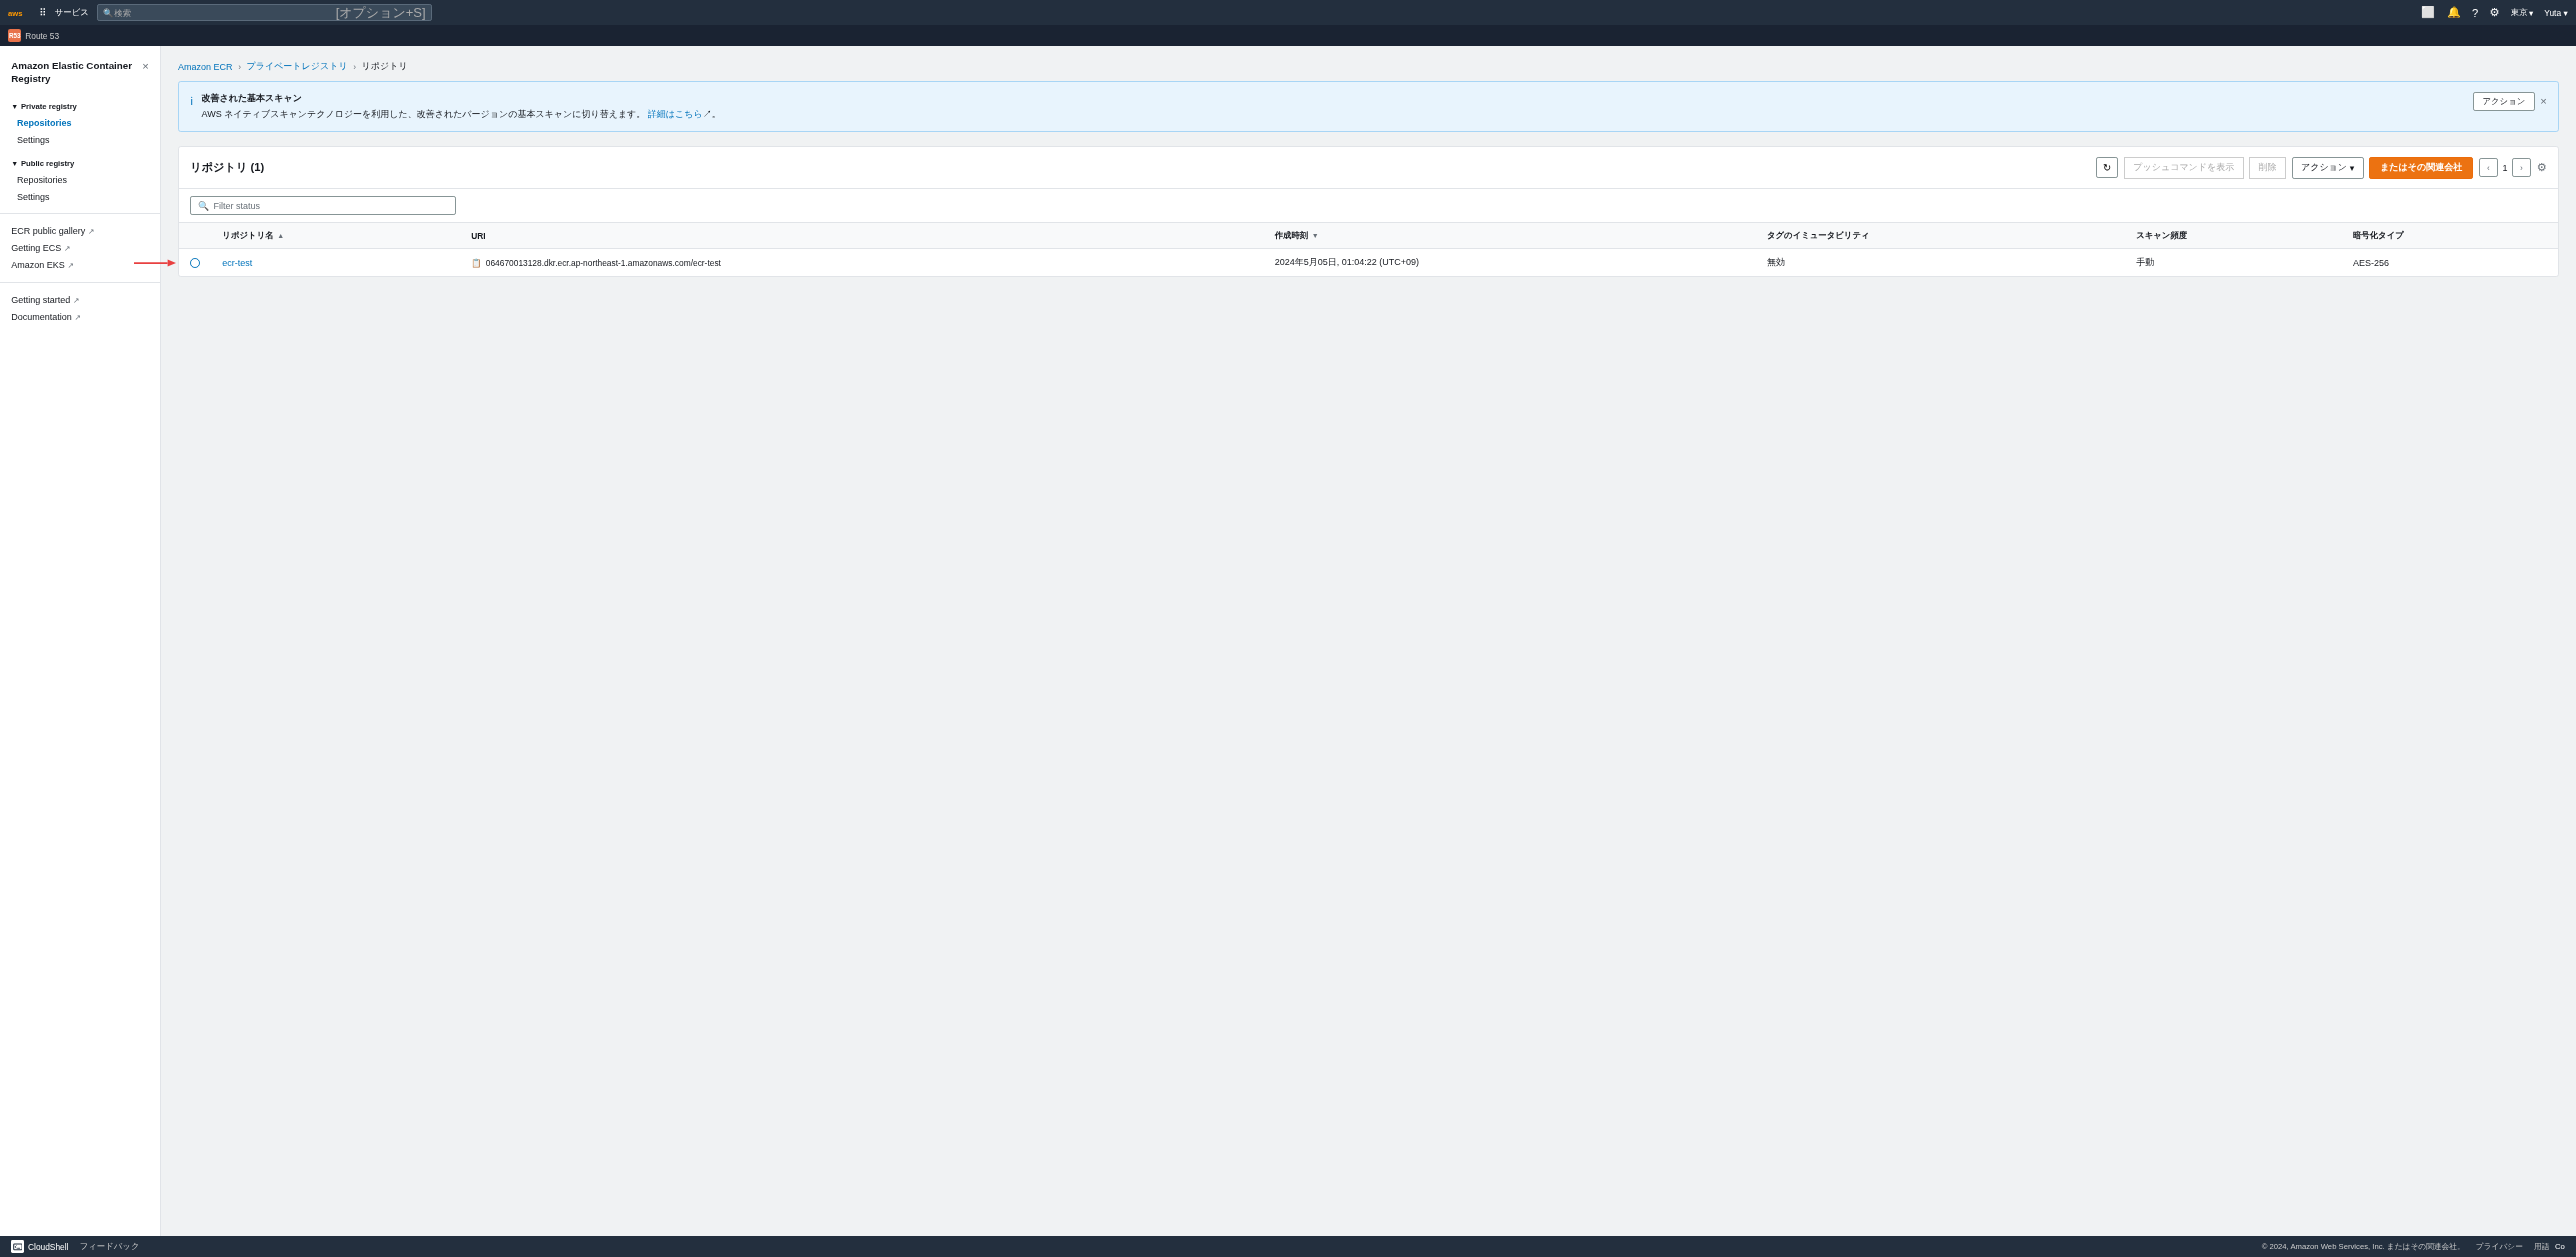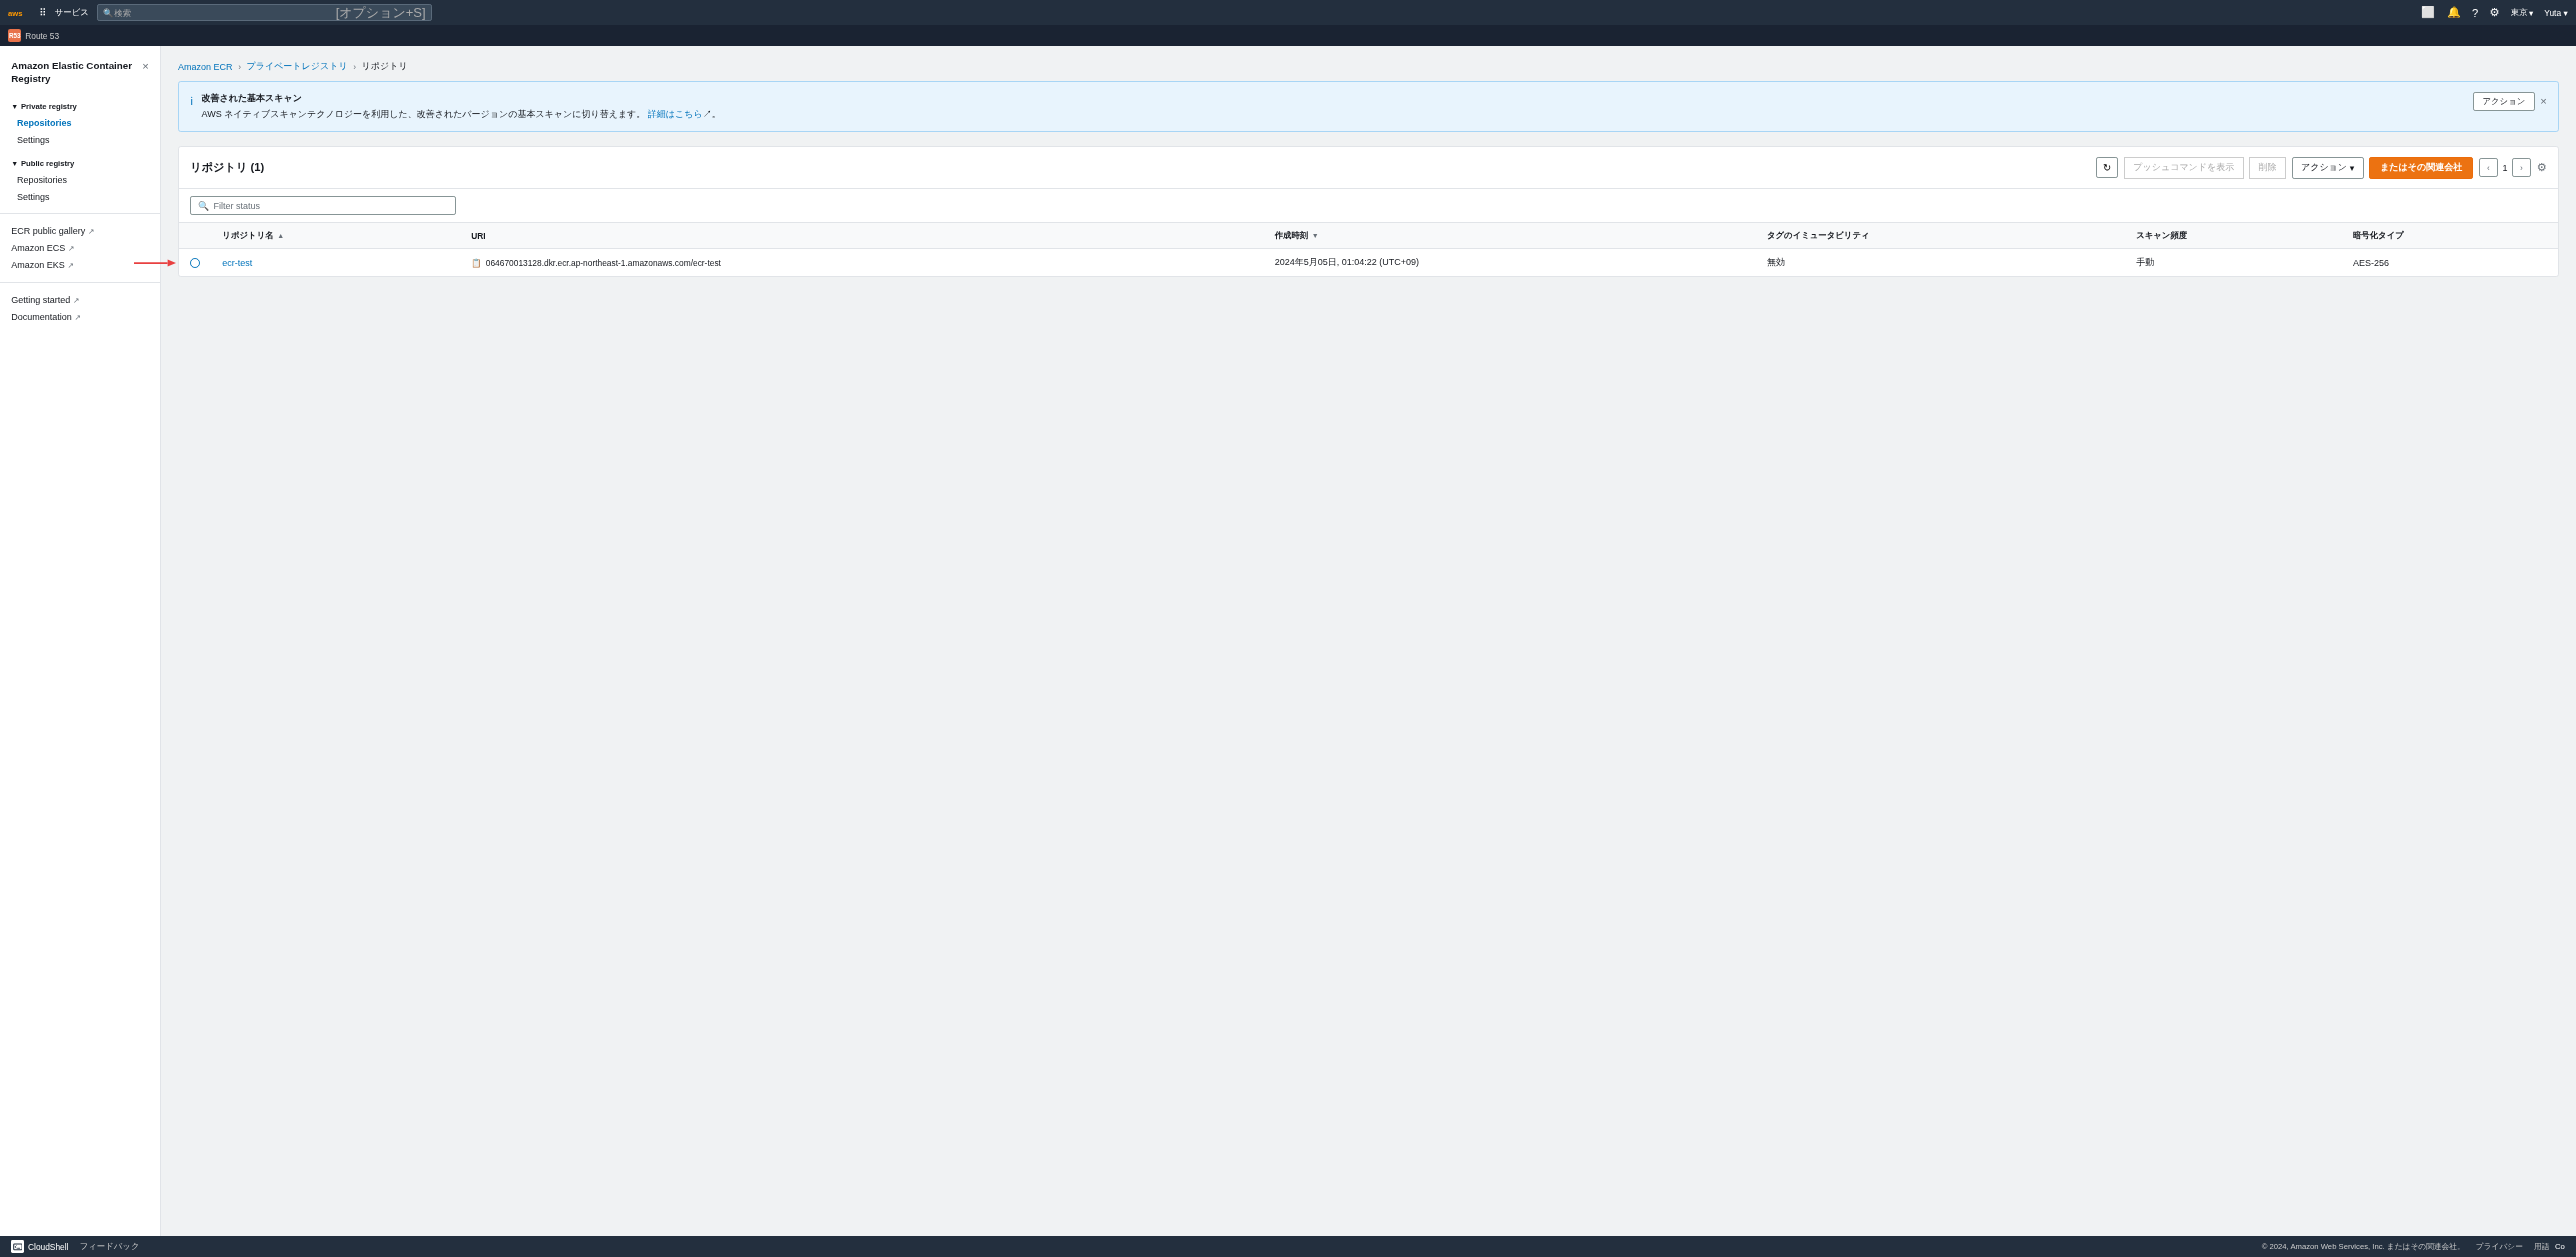--- a/index.html
+++ b/index.html
@@ -607,21 +607,21 @@
       <span>Settings</span>
     </div>
 
     <hr class="sidebar-divider">
 
     <div class="sidebar-external">
       <span>ECR public gallery</span>
       <span class="ext-icon">↗</span>
     </div>
     <div class="sidebar-external">
-      <span>Amazon ECS</span>
+      <span>Getting ECS</span>
       <span class="ext-icon">↗</span>
     </div>
     <div class="sidebar-external">
       <span>Amazon EKS</span>
       <span class="ext-icon">↗</span>
     </div>
 
     <hr class="sidebar-divider">
 
     <div class="sidebar-external">

